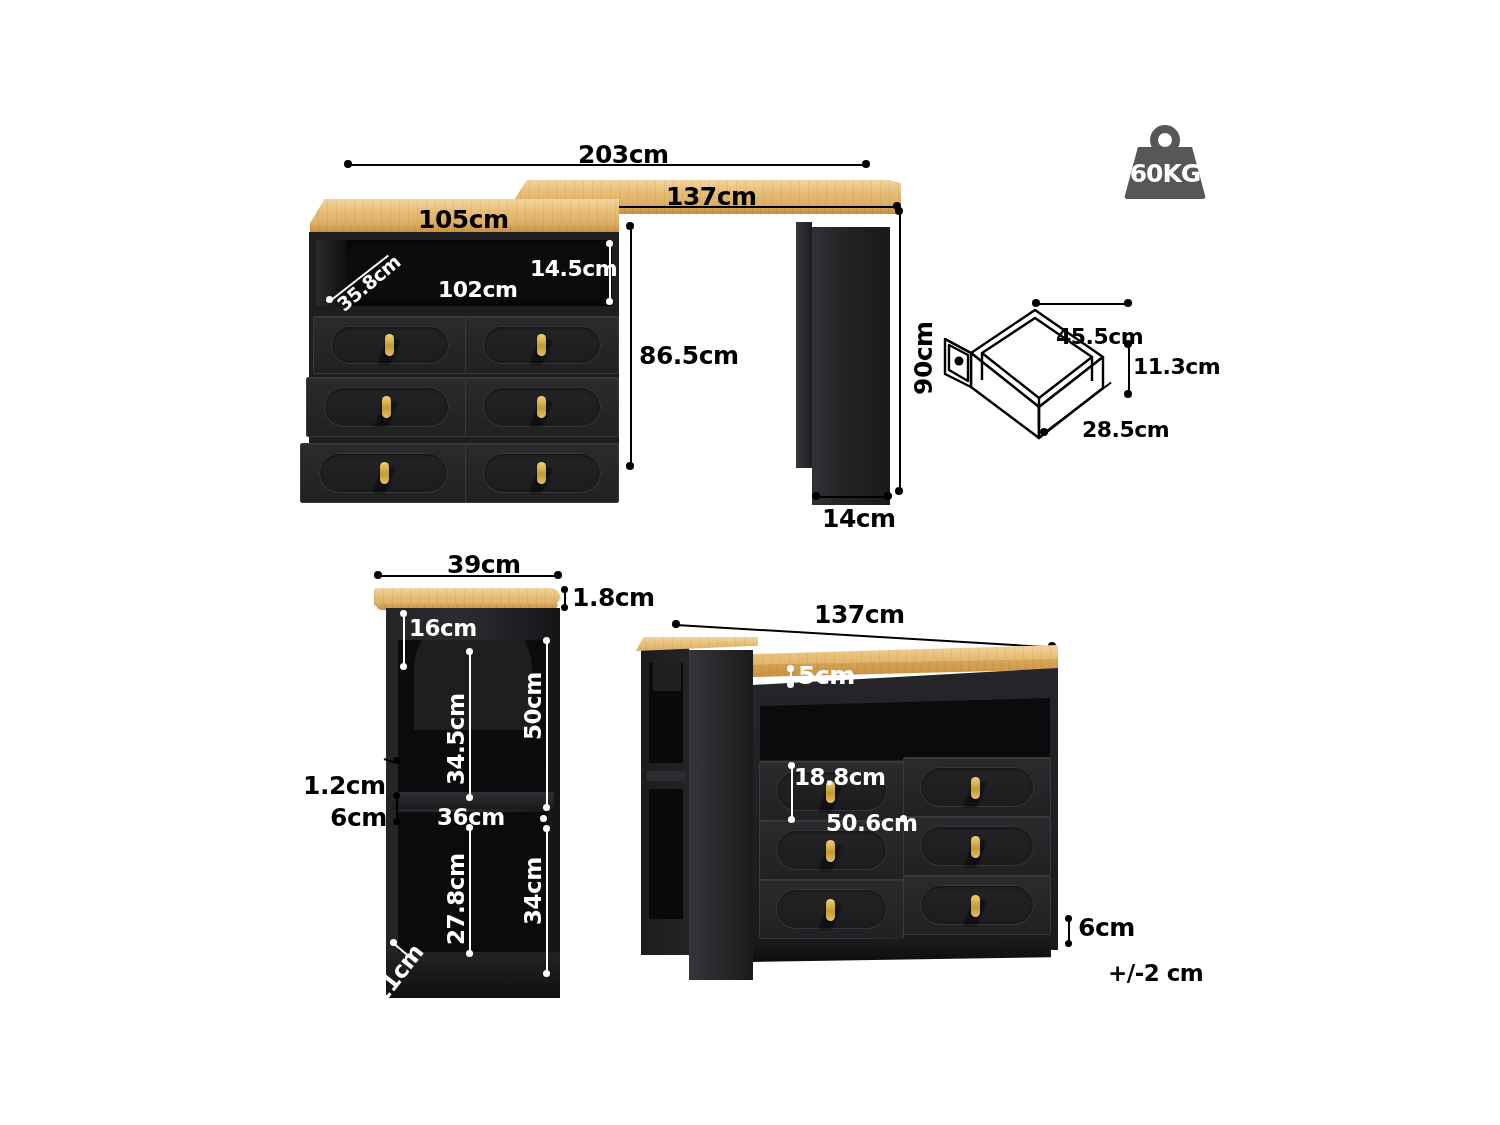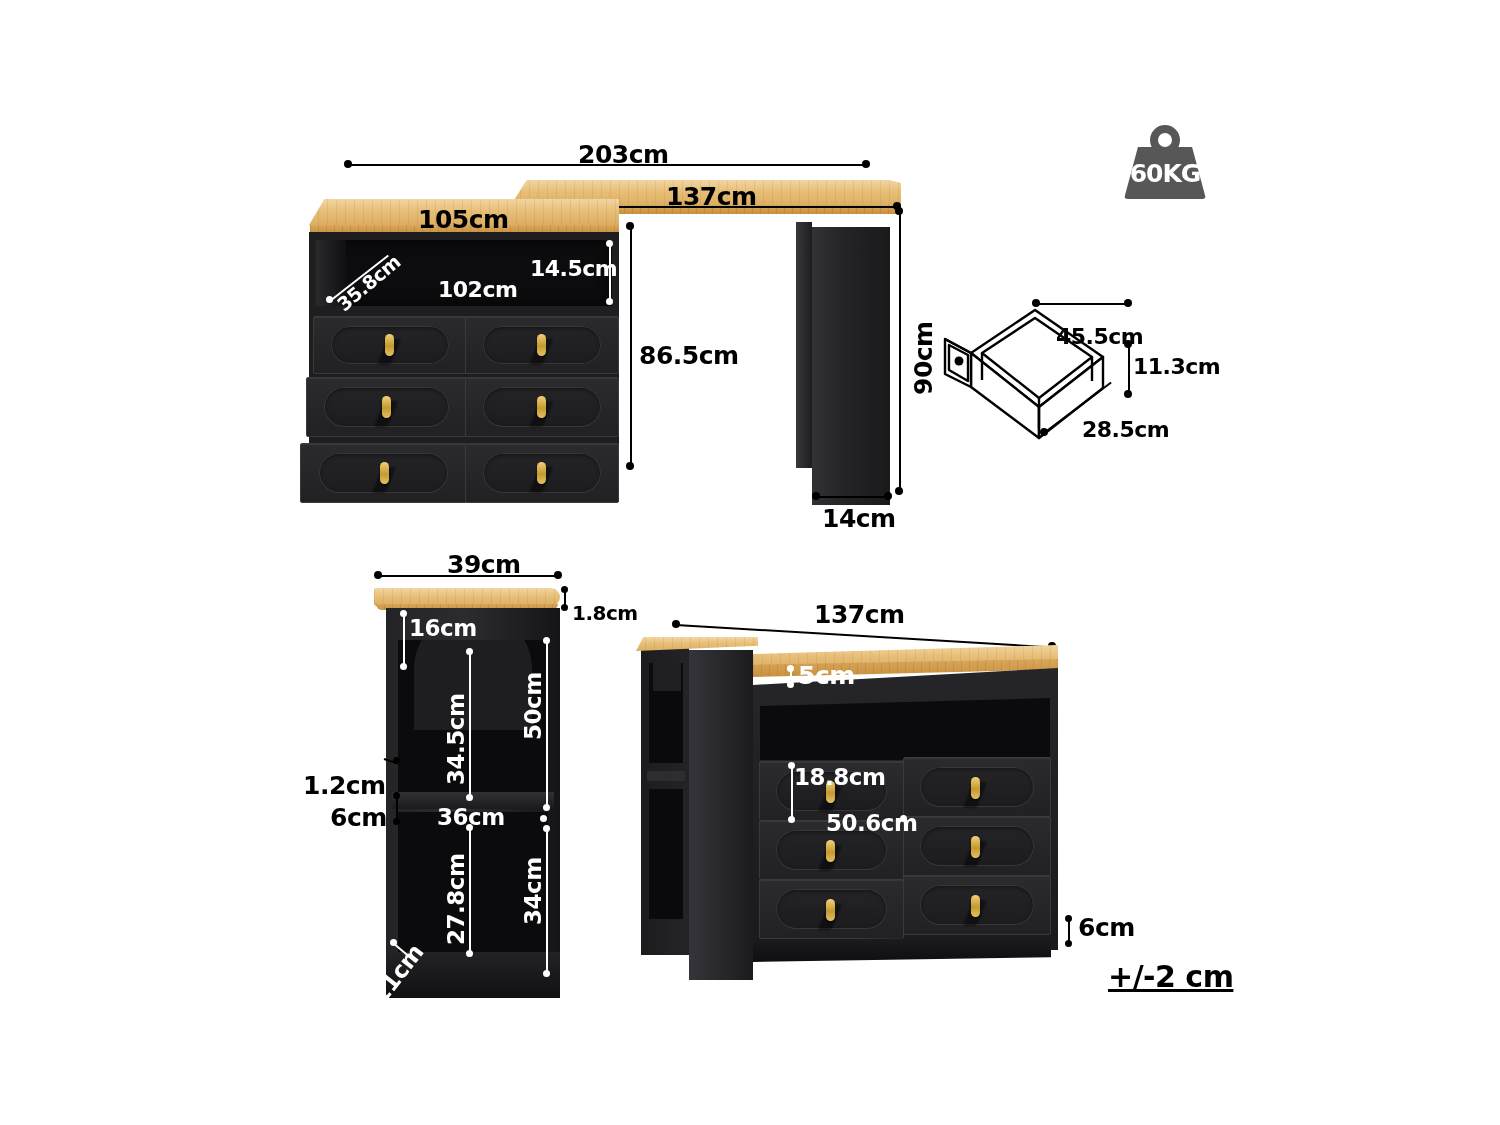--- a/index.html
+++ b/index.html
@@ -250,21 +250,21 @@
     <div class="dim" style="left:447px;top:552px;font-size:25px;">39cm</div>
 
     <div class="wood" style="position:absolute;left:374px;top:588px;width:186px;height:18px;
          border-radius:3px 12px 12px 3px;"></div>
     <div class="wood-dark" style="position:absolute;left:376px;top:604px;width:182px;height:6px;
          border-radius:0 0 8px 8px;"></div>
 
     <div class="dl v" style="left:564px;top:590px;height:18px;"></div>
     <div class="dot sm" style="left:561px;top:586px;"></div>
     <div class="dot sm" style="left:561px;top:604px;"></div>
-    <div class="dim" style="left:572px;top:603px;font-size:20px;">1.8cm</div>
+    <div class="dim" style="left:572px;top:585px;font-size:25px;">1.8cm</div>
 
     <div class="blk2" style="position:absolute;left:386px;top:608px;width:174px;height:390px;
          background:linear-gradient(to right,#242427 0%,#2c2c30 45%,#151518 100%);"></div>
 
     <div style="position:absolute;left:398px;top:640px;width:150px;height:152px;overflow:hidden;">
       <div style="position:absolute;left:0;top:0;width:100%;height:100%;background:#0b0b0d;"></div>
       <div style="position:absolute;left:16px;top:-30px;width:118px;height:120px;
            border-radius:60px 60px 0 0;background:#1e1e21;"></div>
     </div>
 
@@ -406,15 +406,15 @@
     <div class="dl w" style="left:794px;top:818px;width:110px;"></div>
     <div class="dot w sm" style="left:900px;top:815px;"></div>
     <div class="dim w" style="left:826px;top:812px;font-size:23px;">50.6cm</div>
 
     <div class="dl v" style="left:1068px;top:918px;height:26px;"></div>
     <div class="dot sm" style="left:1065px;top:915px;"></div>
     <div class="dot sm" style="left:1065px;top:940px;"></div>
     <div class="dim" style="left:1078px;top:915px;font-size:25px;">6cm</div>
   </div>
 
-  <div class="dim" style="left:1108px;top:962px;font-size:30px;text-decoration:underline;">+/-2 cm</div>
+  <div class="dim" style="left:1108px;top:962px;font-size:23px;">+/-2 cm</div>
 
 </div>
 
 </body></html>

